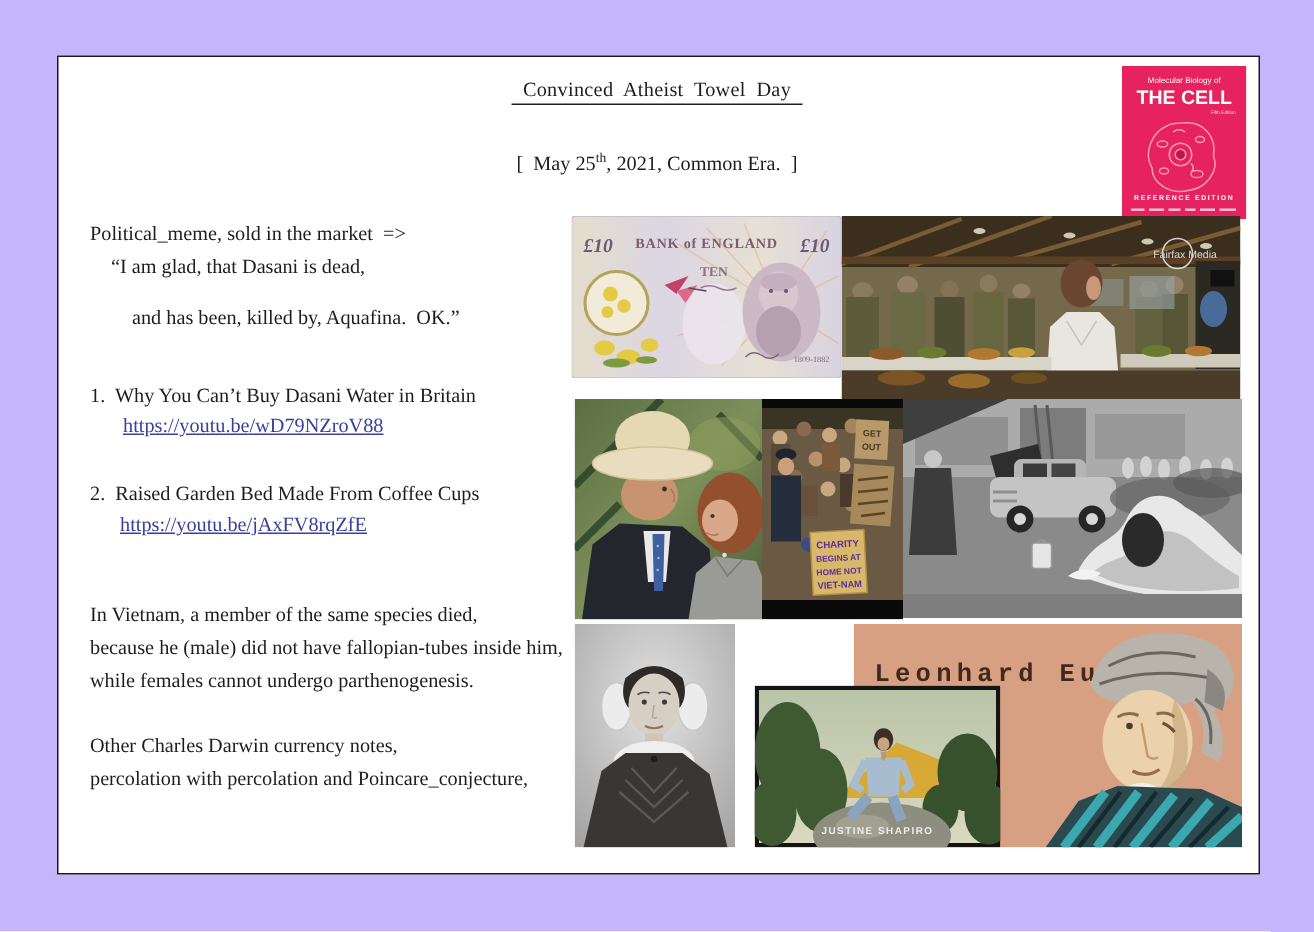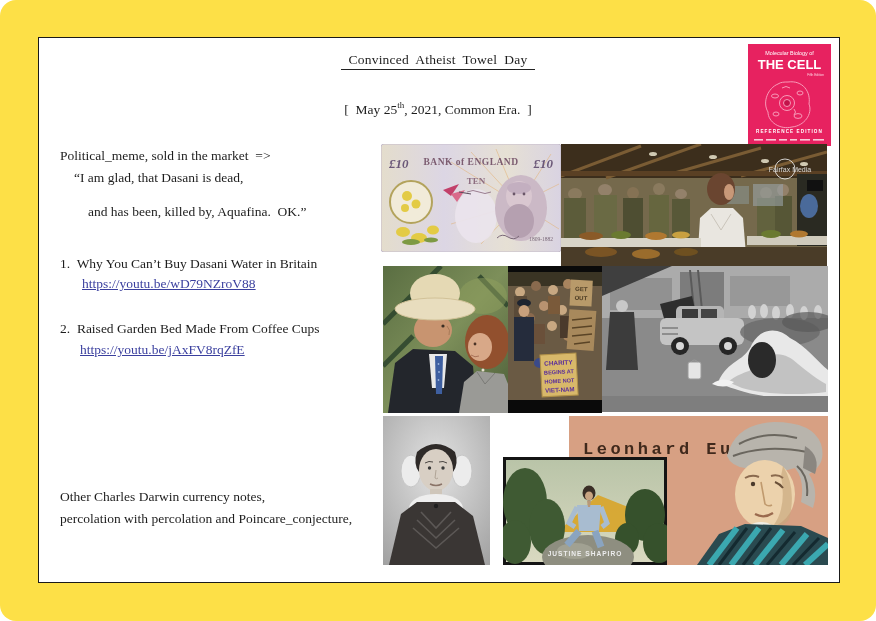--- a/index.html
+++ b/index.html
@@ -1,17 +1,17 @@
 <!DOCTYPE html>
 <html><head>
 <meta charset="utf-8">
 <style>
   html,body{margin:0;padding:0;background:#ffffff;}
-  .page{position:relative;width:876px;height:621px;background:#fde047;overflow:hidden;
-        font-family:"Liberation Serif","DejaVu Serif",serif;color:#1d1d1d;border-radius:16px;}
+  .page{position:relative;width:876px;height:621px;background:#c4b5fd;overflow:hidden;
+        font-family:"Liberation Serif","DejaVu Serif",serif;color:#1d1d1d;}
   .frame{position:absolute;left:38px;top:37px;width:800px;height:544px;border:1px solid #1a1a1a;background:#fff;}
   .abs{position:absolute;}
   .pre{white-space:pre;}
   .title-wrap{position:absolute;left:0;top:52px;width:876px;text-align:center;font-size:13.5px;}
   .title-wrap span{display:inline-block;border-bottom:1px solid #222;padding:0 8px 1px 8px;letter-spacing:.2px;}
   .dateline{position:absolute;left:0;top:100px;width:876px;text-align:center;font-size:13.5px;}
   .dateline sup{font-size:9px;}
   .btxt{font-size:13.5px;line-height:22px;}
   a.doclink{color:#3a3f9e;text-decoration:underline;font-size:13.5px;}
   .para div{white-space:pre;}
@@ -35,20 +35,25 @@
   <div class="abs btxt pre" style="left:60px;top:145px;">Political_meme, sold in the market  =&gt;</div>
   <div class="abs btxt pre" style="left:74px;top:167px;text-align:center;">“I am glad, that Dasani is dead,</div>
   <div class="abs btxt pre" style="left:88px;top:189px;margin-top:12px;">and has been, killed by, Aquafina.  OK.”</div>
 
   <div class="abs btxt pre" style="left:60px;top:253px;">1.  Why You Can’t Buy Dasani Water in Britain</div>
   <a class="abs doclink" href="#" style="left:82px;top:276px;">https://youtu.be/wD79NZroV88</a>
 
   <div class="abs btxt pre" style="left:60px;top:318px;">2.  Raised Garden Bed Made From Coffee Cups</div>
   <a class="abs doclink" href="#" style="left:80px;top:342px;">https://youtu.be/jAxFV8rqZfE</a>
 
+  <div class="abs btxt para" style="left:60px;top:399px;">
+    <div>In Vietnam, a member of the same species died,</div>
+    <div>because he (male) did not have fallopian-tubes inside him,</div>
+    <div>while females cannot undergo parthenogenesis.</div>
+  </div>
 
   <div class="abs btxt para" style="left:60px;top:486px;">
     <div>Other Charles Darwin currency notes,</div>
     <div>percolation with percolation and Poincare_conjecture,</div>
   </div>
 
   <div class="img" style="left:748px;top:44px;width:83px;height:102px;">
     <svg width="83" height="102" viewBox="0 0 83 102">
       <rect width="83" height="102" fill="#e72260"></rect>
       <text x="41.5" y="11" text-anchor="middle" font-size="5.4" fill="#ffffff" font-family="Liberation Sans,sans-serif">Molecular Biology of</text>

